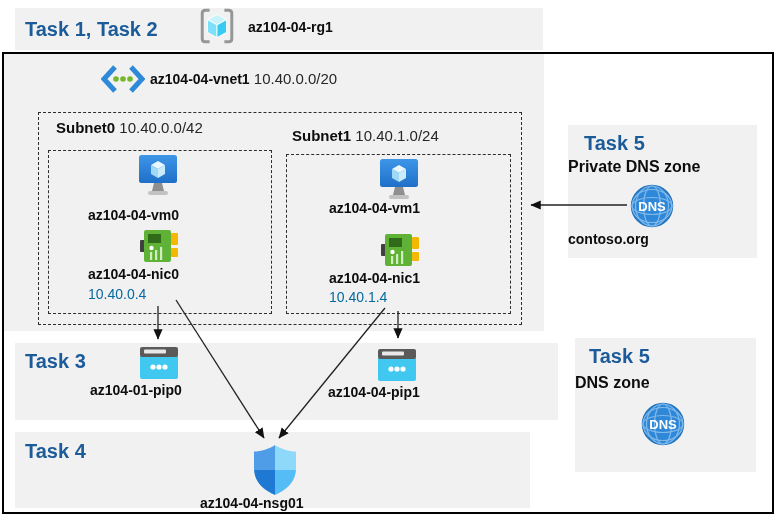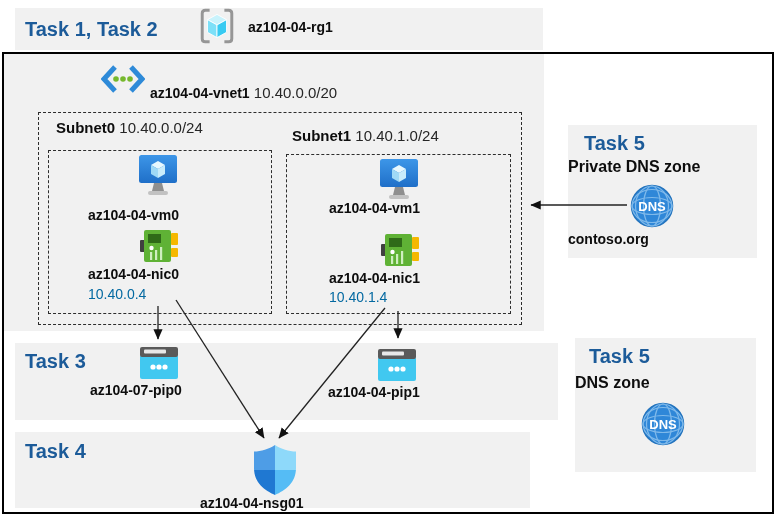--- a/index.html
+++ b/index.html
@@ -46,30 +46,30 @@
 <div class="frame"></div>
 
 <div class="vnet-region"></div>
 <svg class="abs" style="left:101px;top:64px;" width="44" height="30" viewBox="0 0 44 30">
   <path d="M14,3 L3,15 L14,27" stroke="#2e8ad8" stroke-width="5" fill="none"></path>
   <path d="M30,3 L41,15 L30,27" stroke="#2e8ad8" stroke-width="5" fill="none"></path>
   <circle cx="15" cy="15" r="2.8" fill="#76b82c"></circle>
   <circle cx="22" cy="15" r="2.8" fill="#76b82c"></circle>
   <circle cx="29" cy="15" r="2.8" fill="#76b82c"></circle>
 </svg>
-<div class="abs" style="left:150px;top:84px;font-size:15px;white-space:nowrap;">
+<div class="abs" style="left:150px;top:70px;font-size:15px;white-space:nowrap;">
   <span class="name">az104-04-vnet1</span>
   <span class="cidr">10.40.0.0/20</span>
 </div>
 
 <div class="dashed" style="left:38px;top:112px;width:484px;height:213px;"></div>
 
 <div class="abs subnet-lbl" style="left:56px;top:119px;">
   <span>Subnet0</span>
-  <span class="cidr">10.40.0.0/24</span>
+  <span class="cidr">10.40.0.0/42</span>
 </div>
 <div class="dashed" style="left:48px;top:150px;width:224px;height:164px;"></div>
 
 <div class="abs subnet-lbl" style="left:292px;top:127px;">
   <span>Subnet1</span>
   <span class="cidr">10.40.1.0/24</span>
 </div>
 <div class="dashed" style="left:286px;top:154px;width:225px;height:160px;"></div>
 
 <svg class="abs" style="left:137px;top:153px;" width="42" height="46" viewBox="0 0 42 46">
@@ -133,21 +133,21 @@
 <div class="panel" style="left:15px;top:343px;width:543px;height:77px;"></div>
 <div class="abs task-label" style="left:25px;top:350px;">Task 3</div>
 <svg class="abs" style="left:139px;top:345px;" width="40" height="36" viewBox="0 0 40 36">
   <rect x="1" y="10" width="38" height="24" rx="2" fill="#41c8f0"></rect>
   <rect x="1" y="2" width="38" height="10" rx="2" fill="#5a5a5a"></rect>
   <rect x="5" y="4.5" width="22" height="4" rx="1" fill="#e8e8e8"></rect>
   <circle cx="14" cy="22" r="2.6" fill="#fff"></circle>
   <circle cx="20" cy="22" r="2.6" fill="#fff"></circle>
   <circle cx="26" cy="22" r="2.6" fill="#fff"></circle>
 </svg>
-<div class="abs name ctr" style="left:90px;top:382px;width:140px;">az104-07-pip0</div>
+<div class="abs name ctr" style="left:90px;top:382px;width:140px;">az104-01-pip0</div>
 <svg class="abs" style="left:377px;top:347px;" width="40" height="36" viewBox="0 0 40 36">
   <rect x="1" y="10" width="38" height="24" rx="2" fill="#41c8f0"></rect>
   <rect x="1" y="2" width="38" height="10" rx="2" fill="#5a5a5a"></rect>
   <rect x="5" y="4.5" width="22" height="4" rx="1" fill="#e8e8e8"></rect>
   <circle cx="14" cy="22" r="2.6" fill="#fff"></circle>
   <circle cx="20" cy="22" r="2.6" fill="#fff"></circle>
   <circle cx="26" cy="22" r="2.6" fill="#fff"></circle>
 </svg>
 <div class="abs name ctr" style="left:328px;top:384px;width:140px;">az104-04-pip1</div>
 

